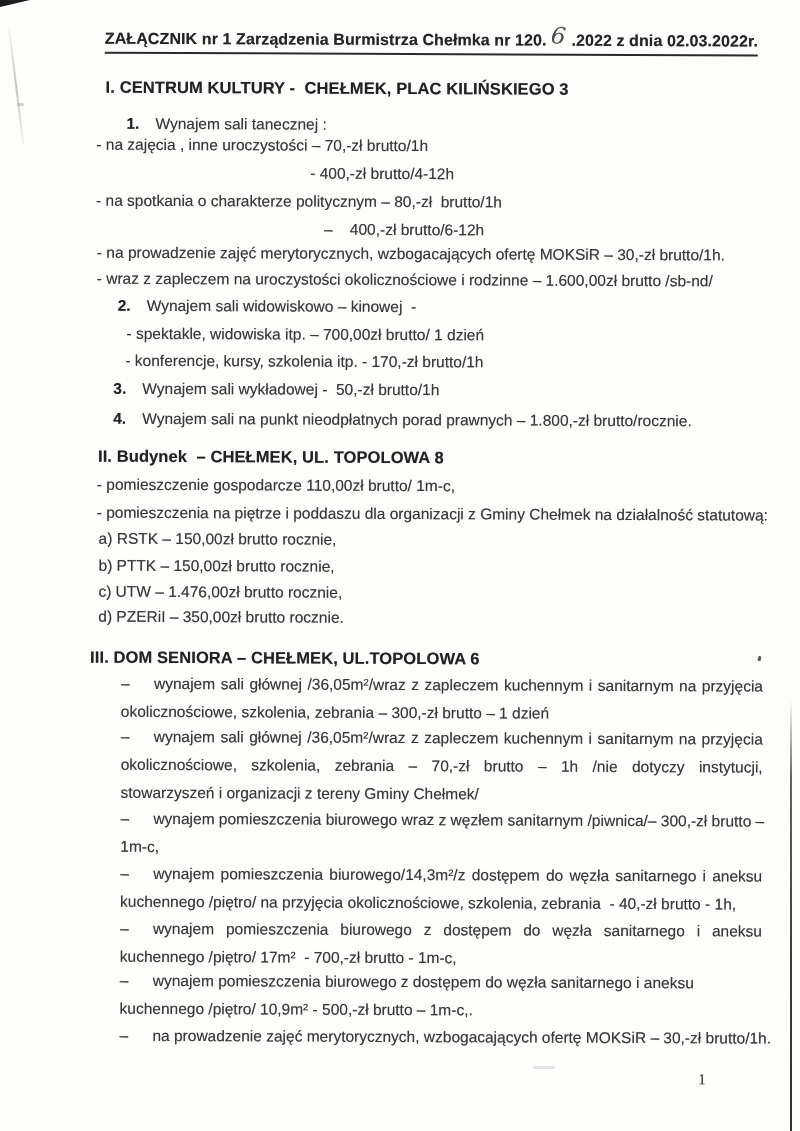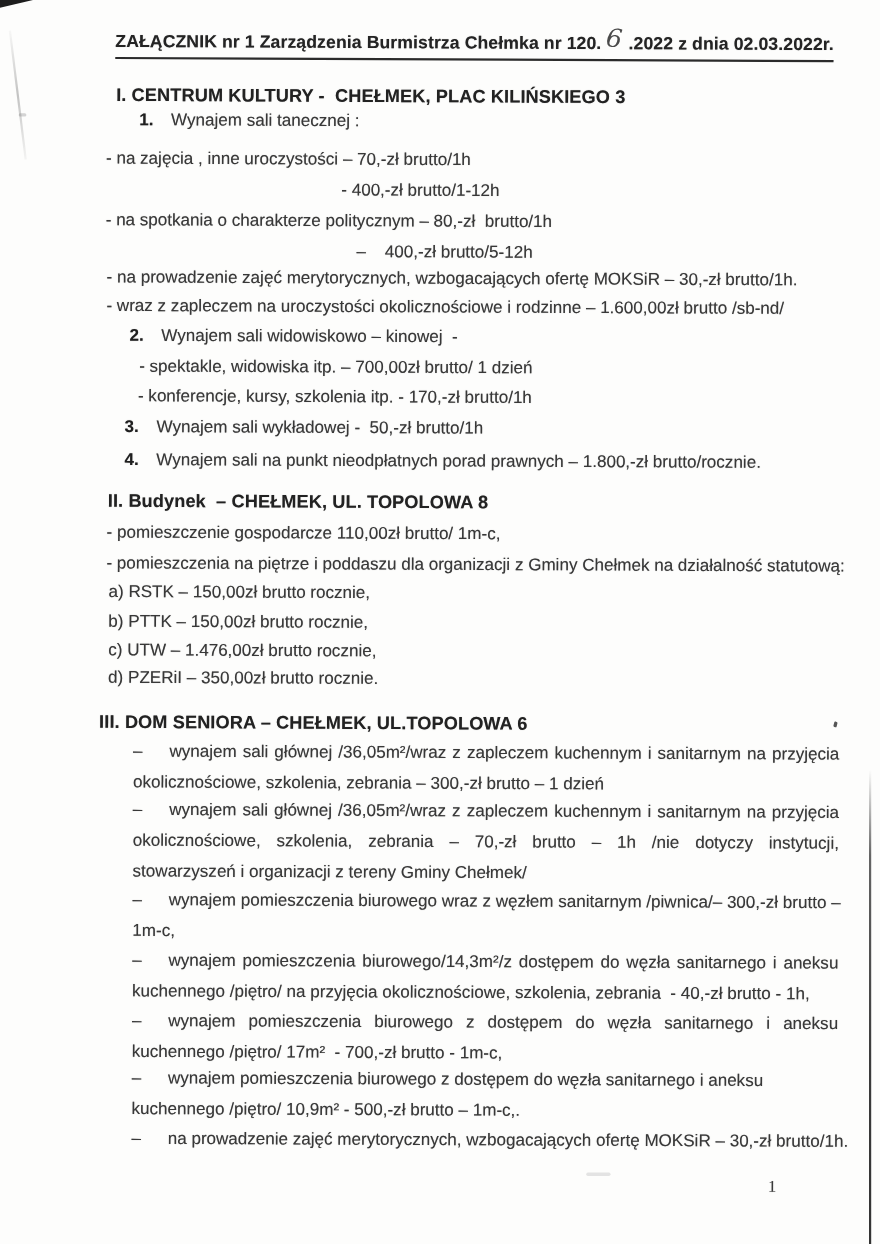--- a/index.html
+++ b/index.html
@@ -37,26 +37,26 @@
 </head>
 <body>
 
 <div class="page">
   <div class="doc">
 
     <div class="hdr"><span>ZAŁĄCZNIK nr 1 Zarządzenia Burmistrza Chełmka nr 120.</span><span class="hand">6</span><span>.2022 z dnia 02.03.2022r.</span></div>
 
     <div class="line sec" style="left:106px;top:78px">I. CENTRUM KULTURY -  CHEŁMEK, PLAC KILIŃSKIEGO 3</div>
 
-    <div class="nitem" style="left:127px;top:101px"><span class="num">1.</span><span>Wynajem sali tanecznej :</span></div>
+    <div class="nitem" style="left:127px;top:115px"><span class="num">1.</span><span>Wynajem sali tanecznej :</span></div>
 
     <div class="line" style="left:97px;top:136px">- na zajęcia , inne uroczystości – 70,-zł brutto/1h</div>
-    <div class="line" style="left:311px;top:164px">- 400,-zł brutto/1-12h</div>
+    <div class="line" style="left:311px;top:164px">- 400,-zł brutto/4-12h</div>
     <div class="line" style="left:97px;top:192px">- na spotkania o charakterze politycznym – 80,-zł  brutto/1h</div>
-    <div class="line" style="left:325px;top:220px">–    400,-zł brutto/5-12h</div>
+    <div class="line" style="left:325px;top:220px">–    400,-zł brutto/6-12h</div>
     <div class="line" style="left:98px;top:244px">- na prowadzenie zajęć merytorycznych, wzbogacających ofertę MOKSiR – 30,-zł brutto/1h.</div>
     <div class="line" style="left:98px;top:270px">- wraz z zapleczem na uroczystości okolicznościowe i rodzinne – 1.600,00zł brutto /sb-nd/</div>
 
     <div class="nitem" style="left:119px;top:297px"><span class="num">2.</span><span>Wynajem sali widowiskowo – kinowej  -</span></div>
 
     <div class="line" style="left:128px;top:325px">- spektakle, widowiska itp. – 700,00zł brutto/ 1 dzień</div>
     <div class="line" style="left:127px;top:352px">- konferencje, kursy, szkolenia itp. - 170,-zł brutto/1h</div>
 
     <div class="nitem" style="left:115px;top:380px"><span class="num">3.</span><span>Wynajem sali wykładowej -  50,-zł brutto/1h</span></div>
     <div class="nitem" style="left:115px;top:410px"><span class="num">4.</span><span>Wynajem sali na punkt nieodpłatnych porad prawnych – 1.800,-zł brutto/rocznie.</span></div>

